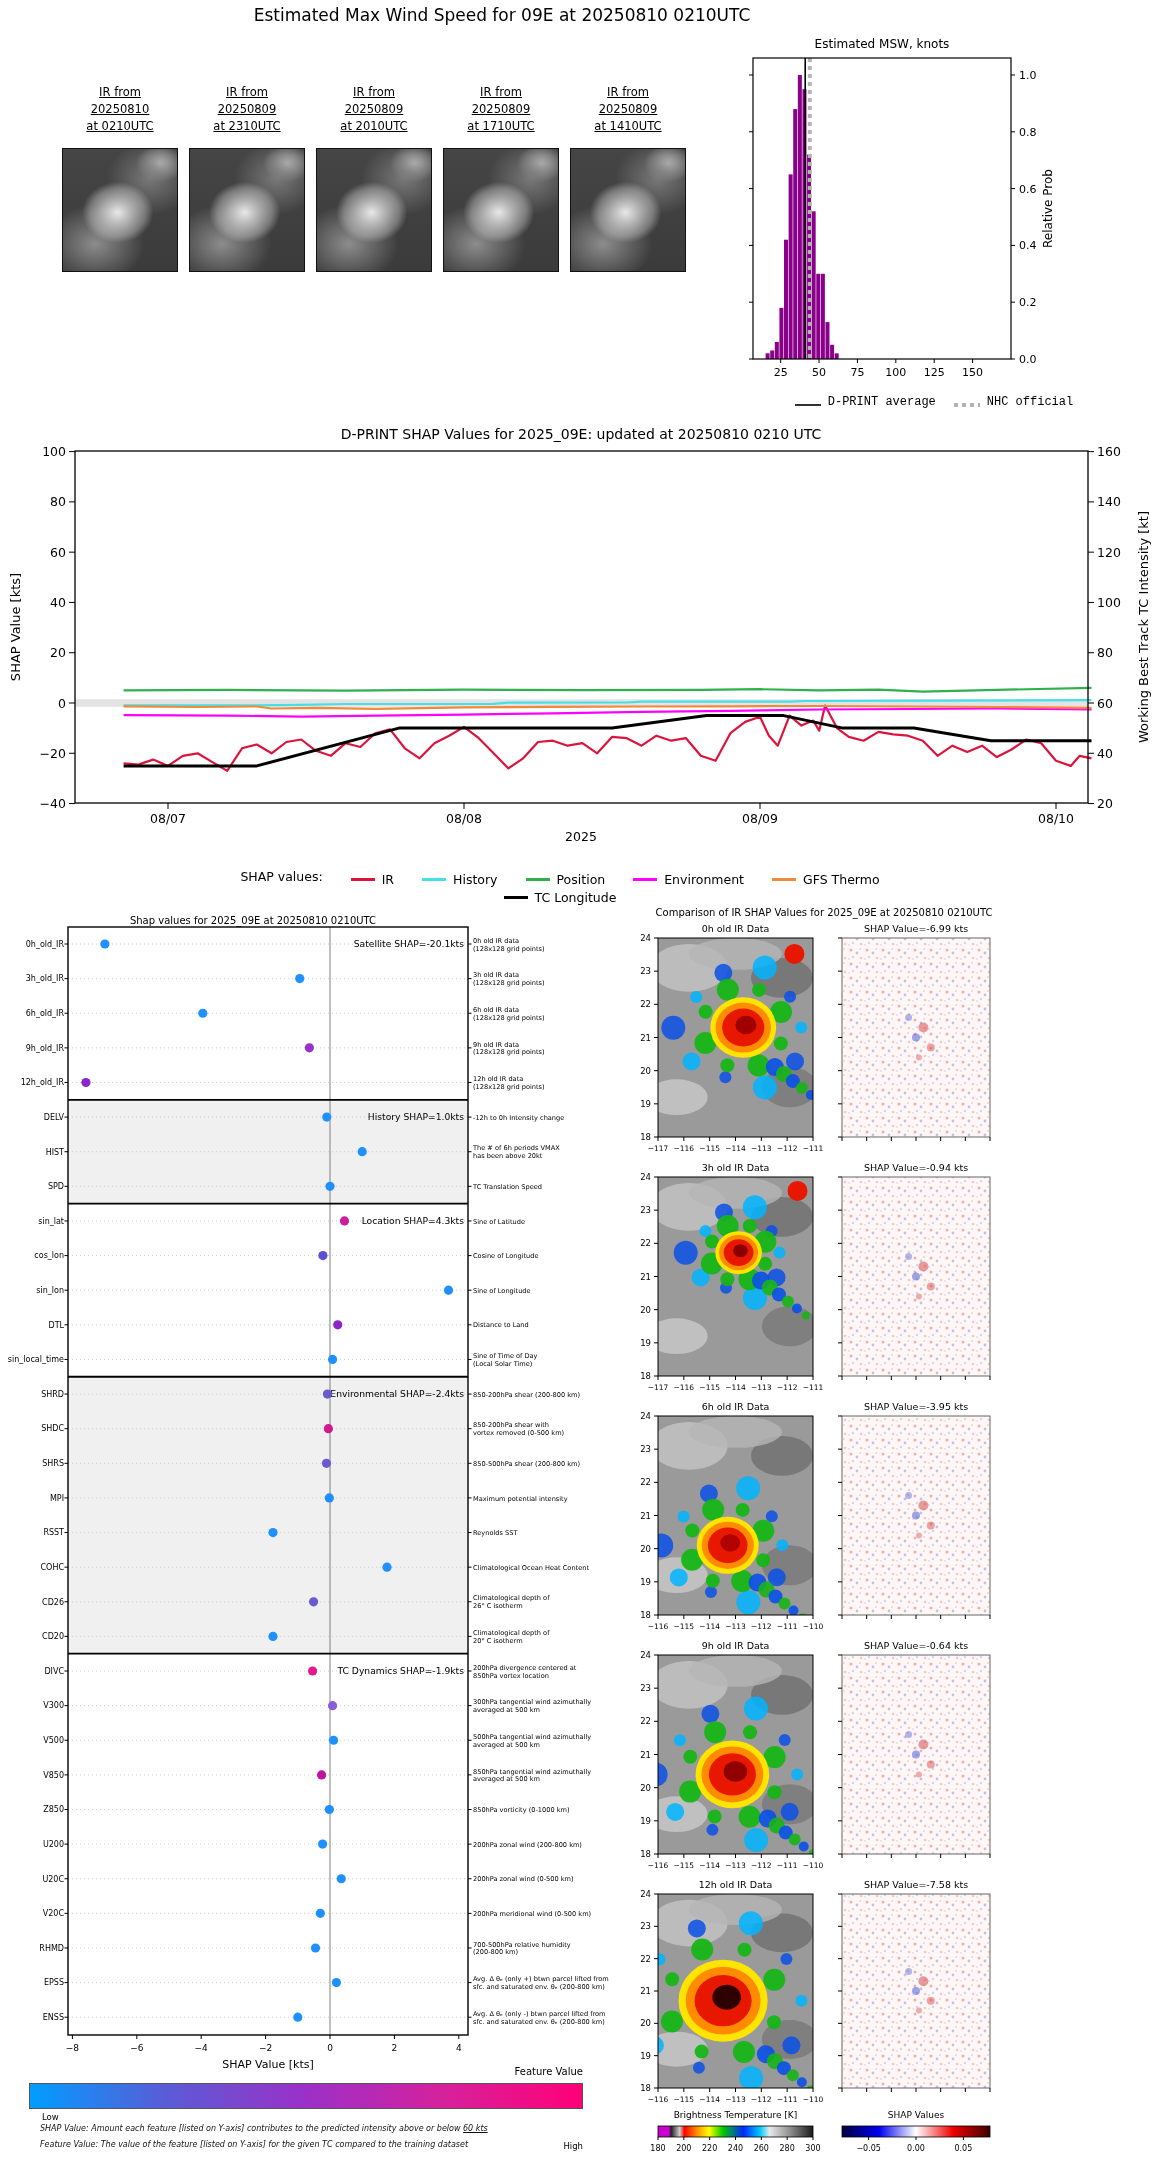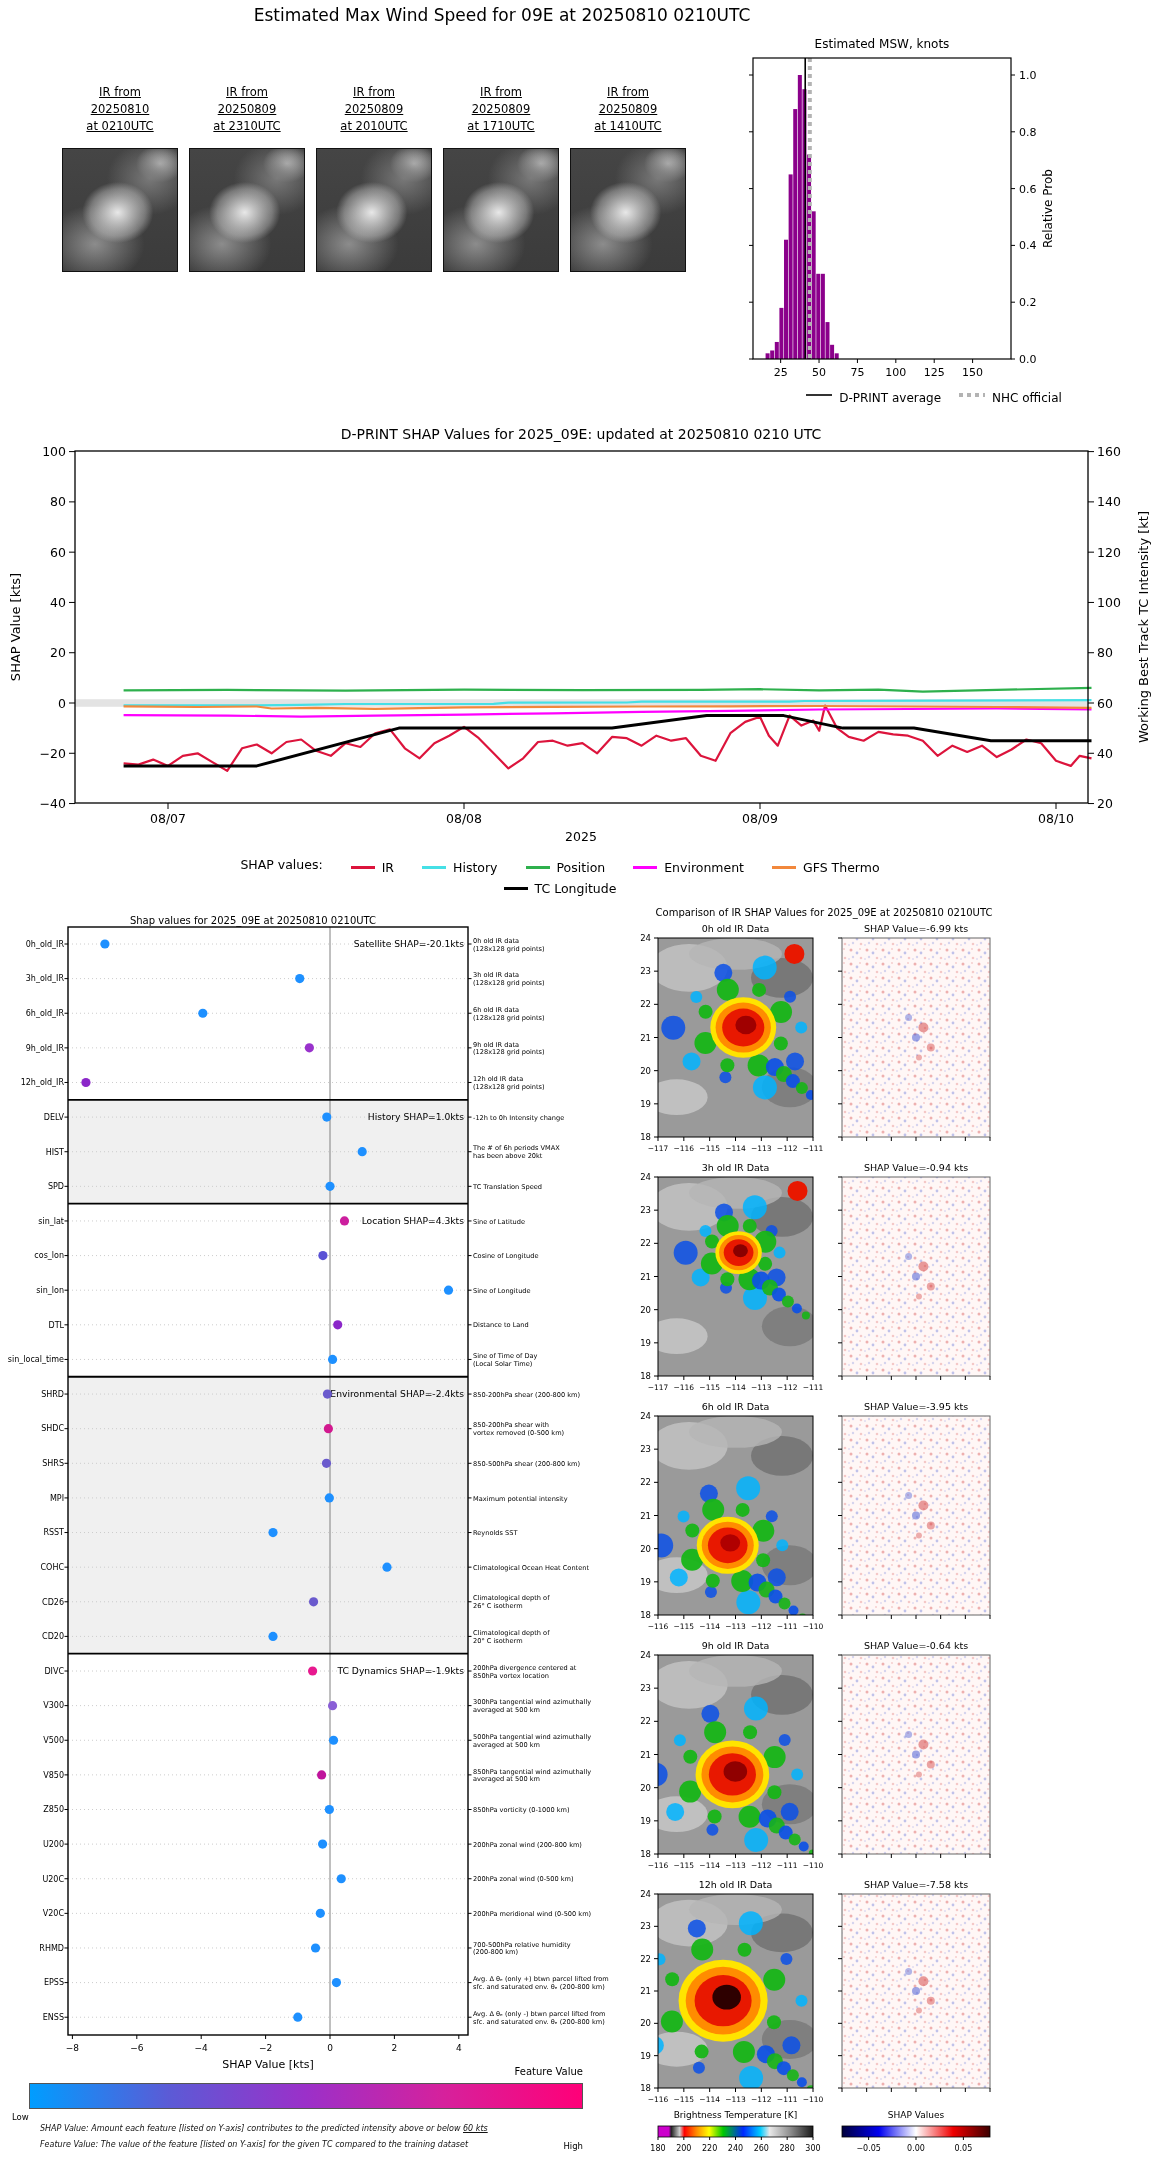--- a/index.html
+++ b/index.html
@@ -9,28 +9,28 @@
   .fig-title{left:0;width:1004px;top:5px;text-align:center;font-size:17px;}
   .thumb-label{font-size:11.5px;line-height:17px;text-align:center;text-decoration:underline;}
   .ir-thumb{width:116px;height:124px;border:1px solid #111;box-sizing:border-box;
     background:
       radial-gradient(ellipse 40% 32% at 48% 52%, #e8e8e8, rgba(225,225,225,.35) 60%, transparent 78%),
       radial-gradient(ellipse 62% 46% at 28% 78%, rgba(205,205,205,.55), transparent 70%),
       radial-gradient(ellipse 52% 42% at 76% 24%, rgba(130,130,130,.85), transparent 72%),
       radial-gradient(ellipse 30% 22% at 85% 12%, rgba(235,235,235,.8), transparent 70%),
       linear-gradient(#454545,#3b3b3b);}
   .hist-legend{top:388px;left:700px;width:468px;text-align:center;font-size:12px;}
-  .hist-legend .item{display:inline-flex;align-items:flex-start;margin:0 9px;}
+  .hist-legend .item{display:inline-flex;align-items:flex-end;margin:7px 9px;font-family:Liberation Mono, monospace;}
   .hist-legend .samp{display:inline-block;width:26px;margin-right:7px;}
   .ts-legend{left:0;width:1120px;text-align:center;font-size:12.5px;}
-  .ts-legend .item{display:inline-flex;align-items:center;margin:0 14px;}
+  .ts-legend .item{display:inline-flex;align-items:center;margin:12px 14px;}
   .ts-legend .samp{display:inline-block;width:24px;height:3px;margin-right:7px;}
   #fv-bar{left:29px;top:2083px;width:554px;height:26px;border:1px solid #555;box-sizing:border-box;}
   #fv-label{left:29px;top:2066px;width:554px;text-align:right;font-size:10px;}
-  #fv-low{left:12px;top:2112px;font-size:8.5px;}
+  #fv-low{left:42px;top:2112px;font-size:8.5px;}
   #fv-high{left:29px;top:2112px;width:554px;text-align:right;font-size:8.5px;margin-top:29px;}
   .caption{left:40px;font-size:8px;color:#111;font-style:italic;}
   svg text{font-family:"DejaVu Sans",sans-serif;}
 </style>
 </head>
 <body>
 
 <div id="fig">
   <div class="abs fig-title">Estimated Max Wind Speed for 09E at 20250810 0210UTC</div>
   <div id="thumbs">

